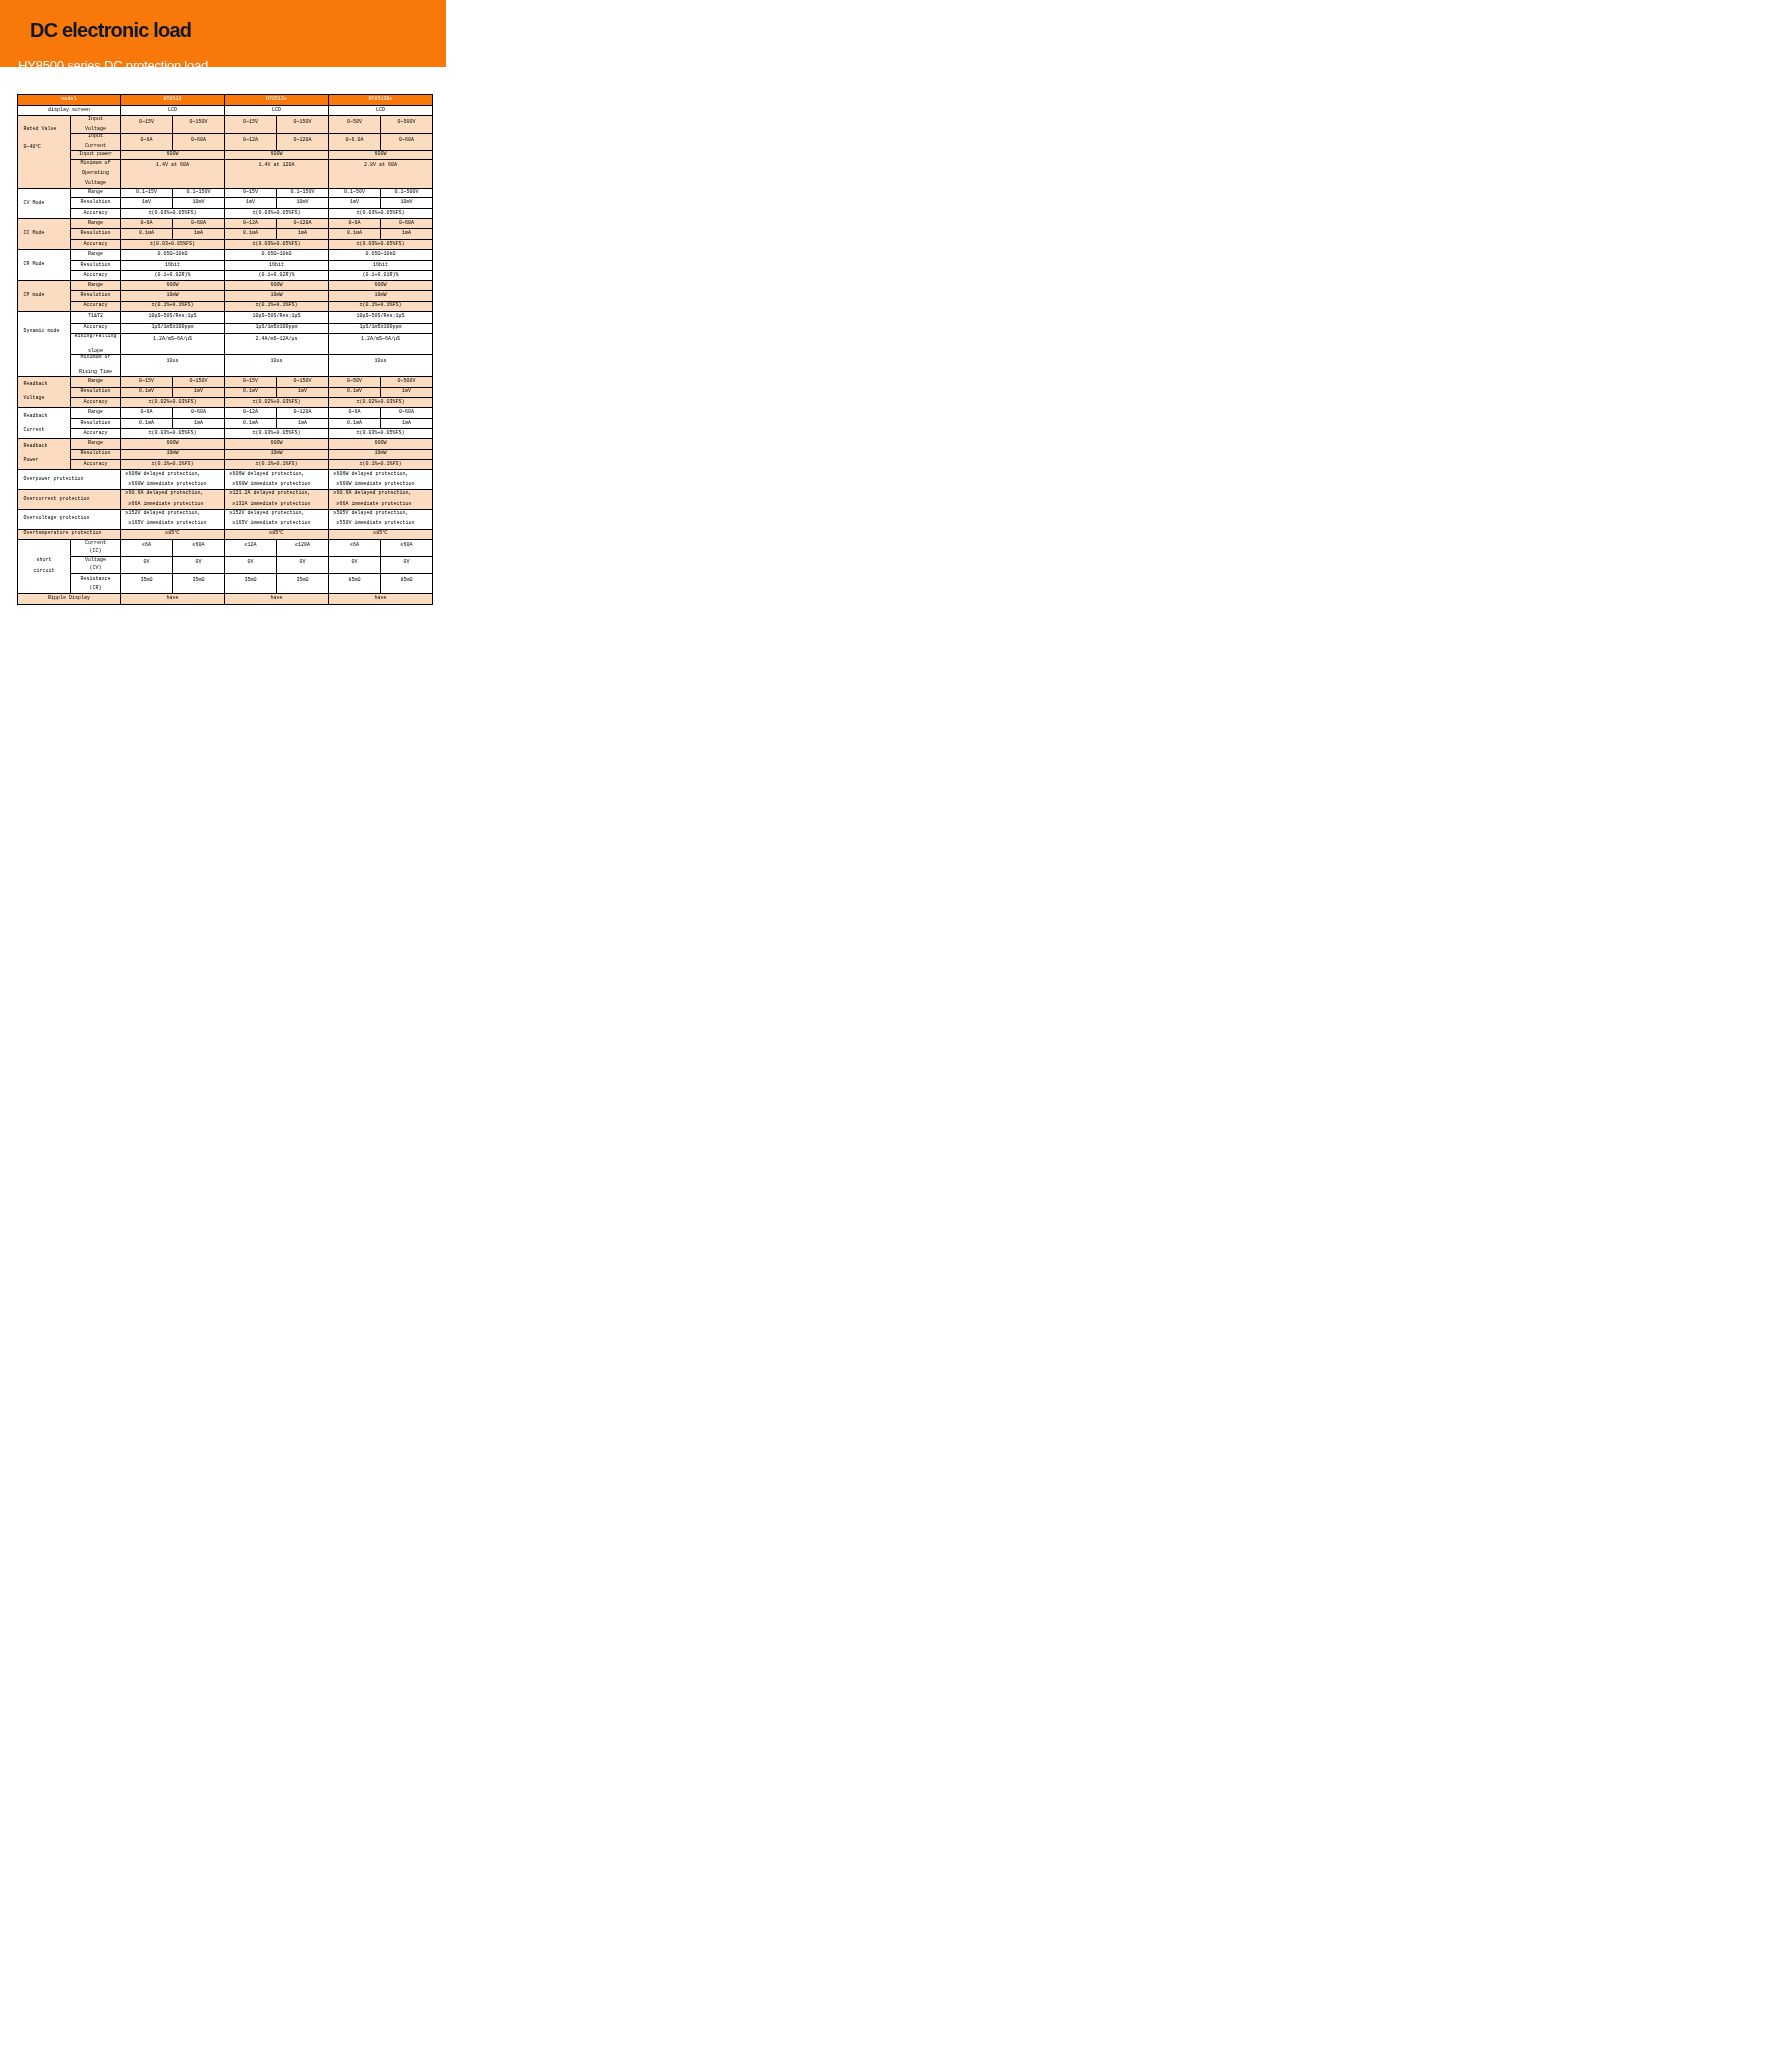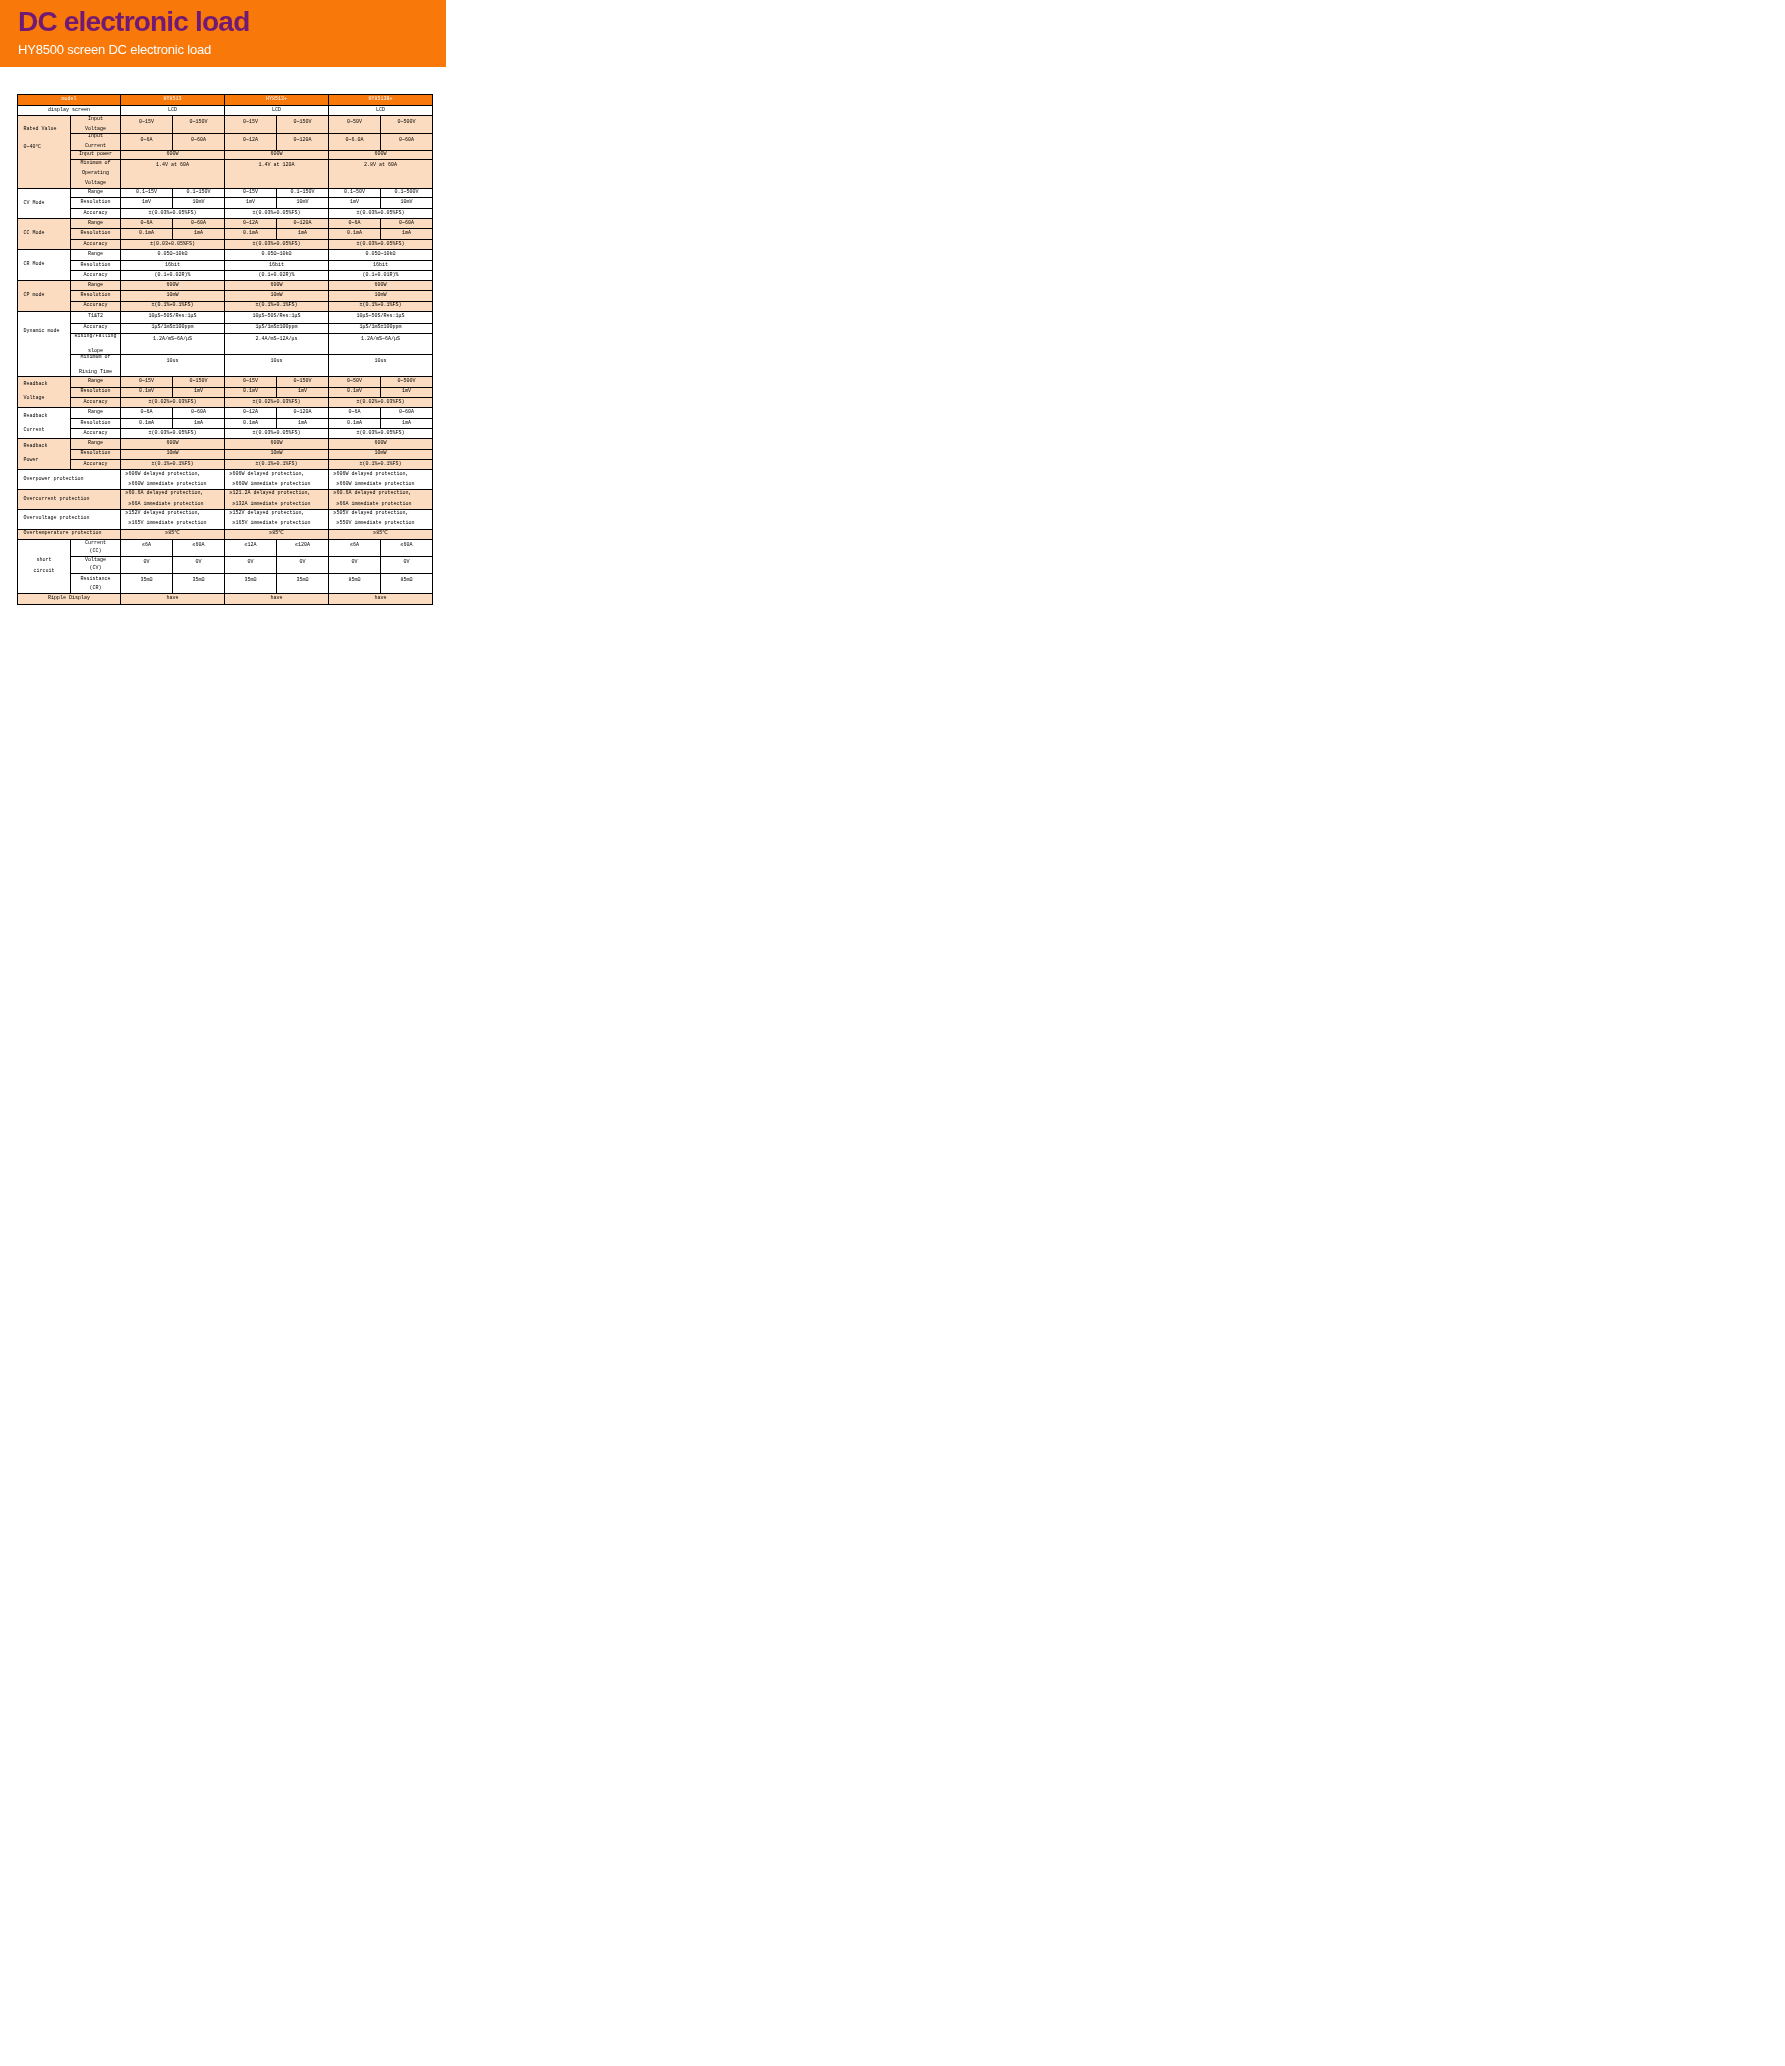--- a/index.html
+++ b/index.html
@@ -10,22 +10,22 @@
   body{
     width:446px;height:645px;background:#fff;position:relative;
     font-family:"Liberation Mono","DejaVu Sans Mono","DejaVu Sans",monospace;
     color:#000;
   }
   .banner{
     width:446px;height:67px;background:var(--orange);
     box-sizing:border-box;padding:8.3px 0 0 18px;overflow:hidden;
   }
   .banner .title{
-    margin:0;color:#701a75;font-family:"Liberation Sans",sans-serif;
-    font-weight:700;font-size:28px;line-height:1.02;letter-spacing:-0.8px;
+    margin:12px;color:#0f172a;font-family:"Liberation Sans",sans-serif;
+    font-weight:700;font-size:20px;line-height:1.02;letter-spacing:-0.8px;
   }
   .banner .subtitle{
     margin:0;padding-top:6.2px;color:#fff;font-family:"Liberation Sans",sans-serif;
     font-weight:400;font-size:13px;line-height:1.05;letter-spacing:-0.2px;
   }
   table.spec{
     border-collapse:collapse;table-layout:fixed;
     width:416px;margin:27px 0 0 17px;
     border:1.2px solid #000;
   }
@@ -45,21 +45,21 @@
   td.gcell-rated{vertical-align:top;padding-top:10.7px;}
   td.gcell-dyn{vertical-align:top;padding-top:17.4px;}
   .protv{display:flex;flex-direction:column;gap:4.5px;align-items:flex-start;text-align:left;padding-left:4.5px;}
   .protv .l2{margin-left:2.9px;}
 </style>
 </head>
 <body>
 
 <header class="banner">
   <h1 class="title">DC electronic load</h1>
-  <h2 class="subtitle">HY8500 screen DC electronic load</h2>
+  <h2 class="subtitle">HY8500 series DC protection load</h2>
 </header>
 
 <table class="spec">
   <colgroup>
     <col style="width:53px">
       <col style="width:50px">
     <col style="width:52px">
       <col style="width:52px">
     <col style="width:52px">
       <col style="width:52px">

